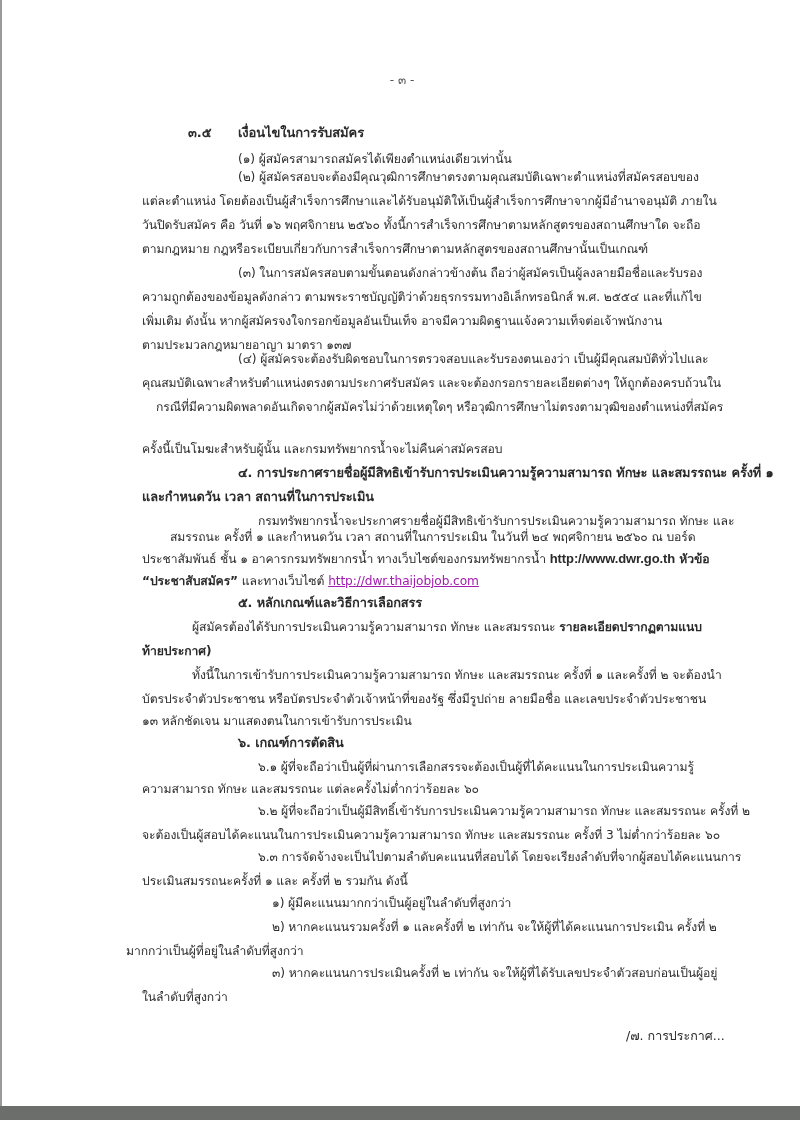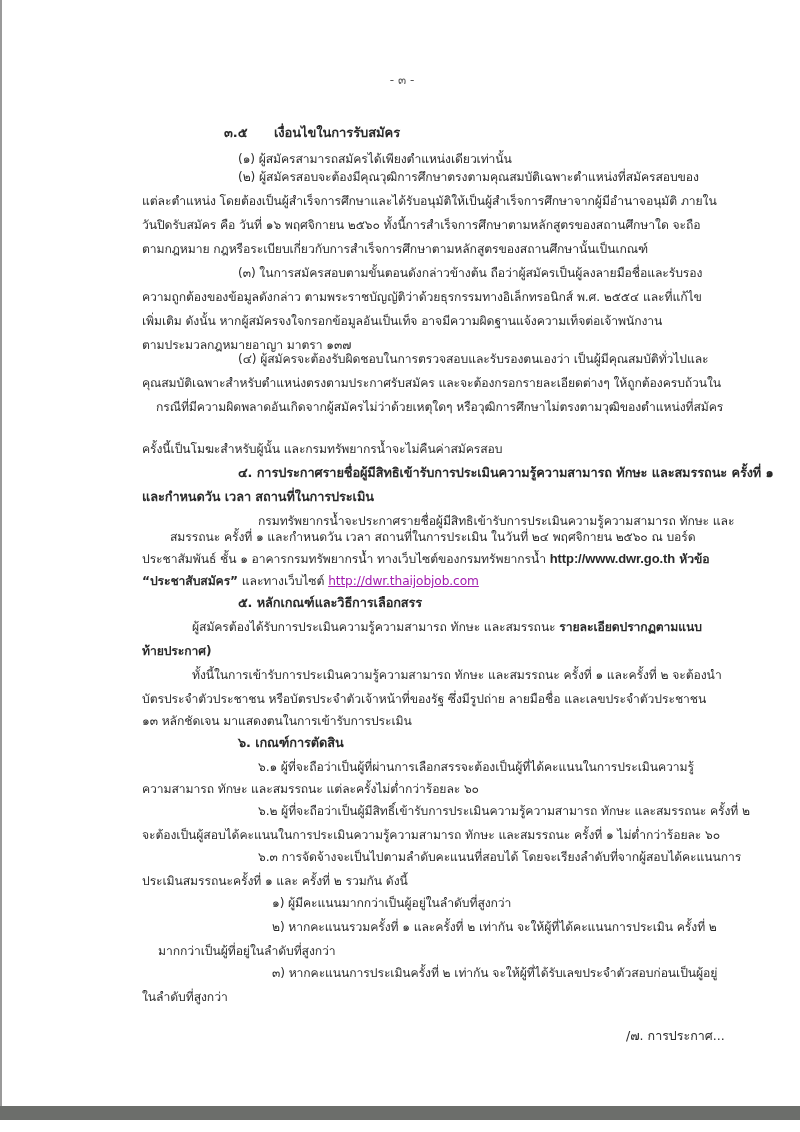--- a/index.html
+++ b/index.html
@@ -20,21 +20,21 @@
   .sec-num { display: inline-block; width: 50px; }
   .footer-next { position: absolute; left: 624px; top: 1026px; font-size: 12.5px; font-weight: normal; }
 </style>
 </head>
 <body>
 
 <div class="page">
 
   <div class="page-number">- ๓ -</div>
 
-  <div class="ln b" style="left:186px; top:124px; font-size:13px;margin-left:36px;">
+  <div class="ln b" style="left:186px; top:124px; font-size:13px;">
     <span class="sec-num">๓.๕</span><span>เงื่อนไขในการรับสมัคร</span>
   </div>
   <div class="ln" style="left:236px; top:150px;">(๑)  ผู้สมัครสามารถสมัครได้เพียงตำแหน่งเดียวเท่านั้น</div>
 
   <div class="ln" style="left:236px; top:168px;">(๒)  ผู้สมัครสอบจะต้องมีคุณวุฒิการศึกษาตรงตามคุณสมบัติเฉพาะตำแหน่งที่สมัครสอบของ</div>
   <div class="ln" style="left:140px; top:192px;">แต่ละตำแหน่ง โดยต้องเป็นผู้สำเร็จการศึกษาและได้รับอนุมัติให้เป็นผู้สำเร็จการศึกษาจากผู้มีอำนาจอนุมัติ ภายใน</div>
   <div class="ln" style="left:140px; top:216px;">วันปิดรับสมัคร คือ วันที่ ๑๖ พฤศจิกายน ๒๕๖๐ ทั้งนี้การสำเร็จการศึกษาตามหลักสูตรของสถานศึกษาใด จะถือ</div>
   <div class="ln" style="left:140px; top:240px;">ตามกฎหมาย กฎหรือระเบียบเกี่ยวกับการสำเร็จการศึกษาตามหลักสูตรของสถานศึกษานั้นเป็นเกณฑ์</div>
 
   <div class="ln" style="left:236px; top:264px;">(๓)  ในการสมัครสอบตามขั้นตอนดังกล่าวข้างต้น ถือว่าผู้สมัครเป็นผู้ลงลายมือชื่อและรับรอง</div>
@@ -64,25 +64,25 @@
   </div>
   <div class="ln b" style="left:140px; top:642px;">ท้ายประกาศ)</div>
   <div class="ln" style="left:190px; top:666px;">ทั้งนี้ในการเข้ารับการประเมินความรู้ความสามารถ ทักษะ และสมรรถนะ ครั้งที่ ๑ และครั้งที่ ๒ จะต้องนำ</div>
   <div class="ln" style="left:140px; top:690px;">บัตรประจำตัวประชาชน หรือบัตรประจำตัวเจ้าหน้าที่ของรัฐ ซึ่งมีรูปถ่าย ลายมือชื่อ และเลขประจำตัวประชาชน</div>
   <div class="ln" style="left:140px; top:712px;">๑๓ หลักชัดเจน มาแสดงตนในการเข้ารับการประเมิน</div>
 
   <div class="ln b" style="left:236px; top:734px; font-size:12.8px;">๖.  เกณฑ์การตัดสิน</div>
   <div class="ln" style="left:256px; top:758px;">๖.๑   ผู้ที่จะถือว่าเป็นผู้ที่ผ่านการเลือกสรรจะต้องเป็นผู้ที่ได้คะแนนในการประเมินความรู้</div>
   <div class="ln" style="left:140px; top:780px;">ความสามารถ ทักษะ และสมรรถนะ แต่ละครั้งไม่ต่ำกว่าร้อยละ ๖๐</div>
   <div class="ln" style="left:256px; top:802px;">๖.๒   ผู้ที่จะถือว่าเป็นผู้มีสิทธิ์เข้ารับการประเมินความรู้ความสามารถ ทักษะ และสมรรถนะ ครั้งที่ ๒</div>
-  <div class="ln" style="left:140px; top:826px;">จะต้องเป็นผู้สอบได้คะแนนในการประเมินความรู้ความสามารถ ทักษะ และสมรรถนะ ครั้งที่ ๑ ไม่ต่ำกว่าร้อยละ ๖๐</div>
+  <div class="ln" style="left:140px; top:826px;">จะต้องเป็นผู้สอบได้คะแนนในการประเมินความรู้ความสามารถ ทักษะ และสมรรถนะ ครั้งที่ 3 ไม่ต่ำกว่าร้อยละ ๖๐</div>
   <div class="ln" style="left:256px; top:848px;">๖.๓   การจัดจ้างจะเป็นไปตามลำดับคะแนนที่สอบได้  โดยจะเรียงลำดับที่จากผู้สอบได้คะแนนการ</div>
   <div class="ln" style="left:140px; top:872px;">ประเมินสมรรถนะครั้งที่ ๑ และ ครั้งที่ ๒ รวมกัน ดังนี้</div>
   <div class="ln" style="left:270px; top:894px;">๑) ผู้มีคะแนนมากกว่าเป็นผู้อยู่ในลำดับที่สูงกว่า</div>
   <div class="ln" style="left:270px; top:918px;">๒) หากคะแนนรวมครั้งที่ ๑ และครั้งที่ ๒ เท่ากัน จะให้ผู้ที่ได้คะแนนการประเมิน ครั้งที่ ๒</div>
-  <div class="ln" style="left:156px; top:942px;">มากกว่าเป็นผู้ที่อยู่ในลำดับที่สูงกว่า</div>
+  <div class="ln" style="left:124px; top:942px;">มากกว่าเป็นผู้ที่อยู่ในลำดับที่สูงกว่า</div>
   <div class="ln" style="left:270px; top:964px;">๓) หากคะแนนการประเมินครั้งที่ ๒ เท่ากัน จะให้ผู้ที่ได้รับเลขประจำตัวสอบก่อนเป็นผู้อยู่</div>
   <div class="ln" style="left:140px; top:988px;">ในลำดับที่สูงกว่า</div>
 
   <div class="footer-next">/๗. การประกาศ...</div>
 </div>
 
 <div class="bottom-bar"></div>
 
 </body></html>

